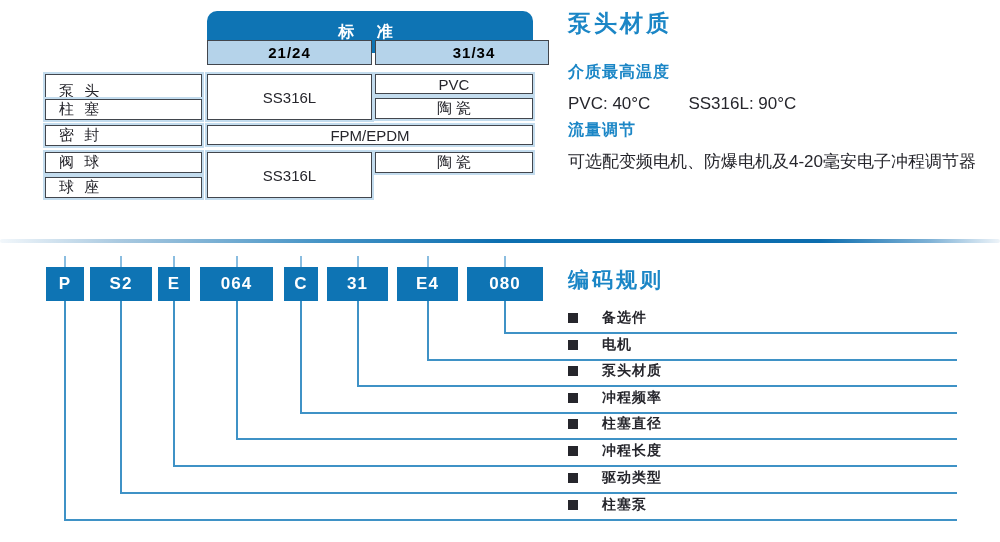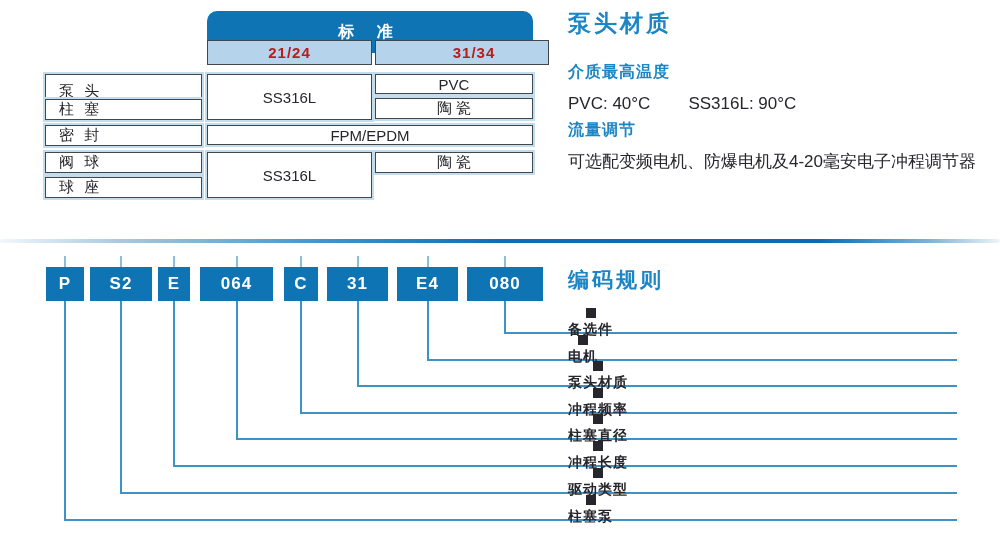--- a/index.html
+++ b/index.html
@@ -16,21 +16,21 @@
     font-size:15px;color:#26262c;box-sizing:border-box;
   }
   .rowlabel{justify-content:flex-start;padding-left:13px;letter-spacing:3px;}
   .hdr{
     position:absolute;background:#0e74b4;color:#ffffff;font-weight:bold;
     font-size:16px;letter-spacing:9px;display:flex;align-items:center;
     justify-content:center;box-sizing:border-box;
   }
   .subhdr{
     position:absolute;background:#b5d3ea;border:1px solid #42464d;
-    color:#b91c1c;font-weight:bold;font-size:15px;display:flex;
+    color:#000000;font-weight:bold;font-size:15px;display:flex;
     align-items:center;justify-content:center;box-sizing:border-box;letter-spacing:1px;
   }
   
   .big-title{position:absolute;color:#1b86c6;font-weight:bold;font-size:23px;letter-spacing:3px;}
   .sub-title{position:absolute;color:#1b86c6;font-weight:bold;font-size:16px;letter-spacing:1px;}
   .body-text{position:absolute;font-size:17px;color:#26262c;line-height:31px;}
   
   .divider{
     position:absolute;left:0;top:239;width:1000px;height:4px;
     background:linear-gradient(90deg,#f2f7fb 0%,#a9c9e0 12%,#4694c6 32%,
@@ -41,21 +41,21 @@
   .codebox{
     position:absolute;top:267px;height:34px;background:#0e74b4;color:#ffffff;
     font-weight:bold;font-size:17px;display:flex;align-items:center;
     justify-content:center;letter-spacing:1px;box-sizing:border-box;
   }
   .tick{position:absolute;width:2px;height:11px;top:256px;background:#8abde0;}
   .vline{position:absolute;width:2px;background:#3f92c6;top:301px;}
   .hline{position:absolute;height:2px;background:#3f92c6;}
   .clabel{
     position:absolute;left:568px;height:20px;display:flex;align-items:center;
-    gap:3px;font-weight:bold;font-size:14px;color:#26262c;letter-spacing:1px;flex-direction:column;
+    gap:24px;font-weight:bold;font-size:14px;color:#26262c;letter-spacing:1px;
   }
   .bullet{width:10px;height:10px;background:#26262c;flex:0 0 auto;}
   .temp-item{margin-right:38px;}
 </style>
 </head>
 <body>
 
 <div id="canvas">
 
   <div class="hdr" style="left:207px;top:11px;width:326px;height:42px;border-radius:10px;">标 准</div>

